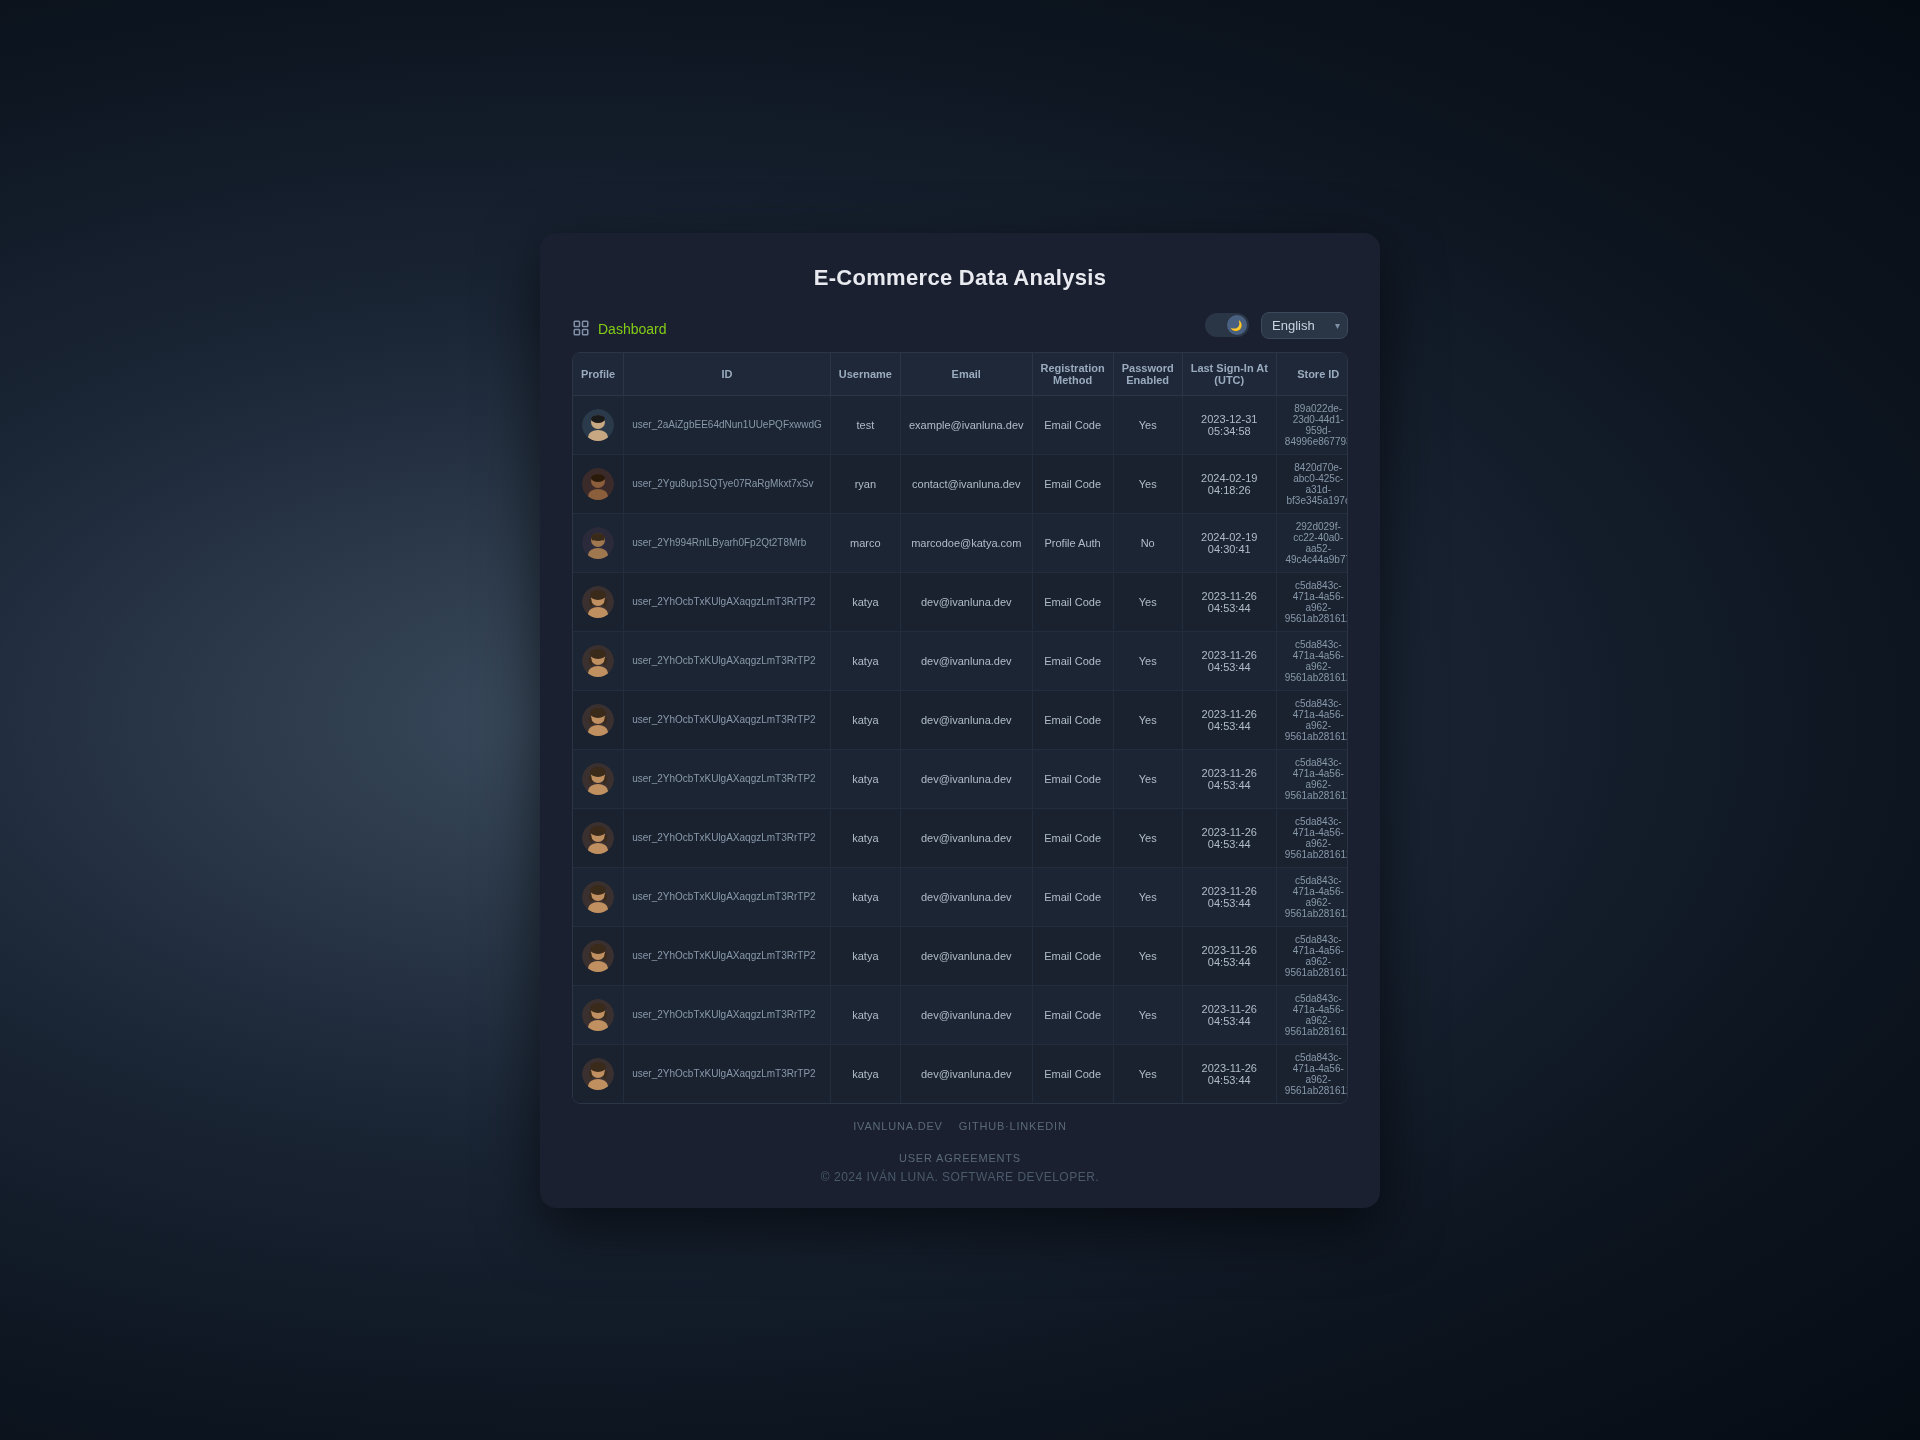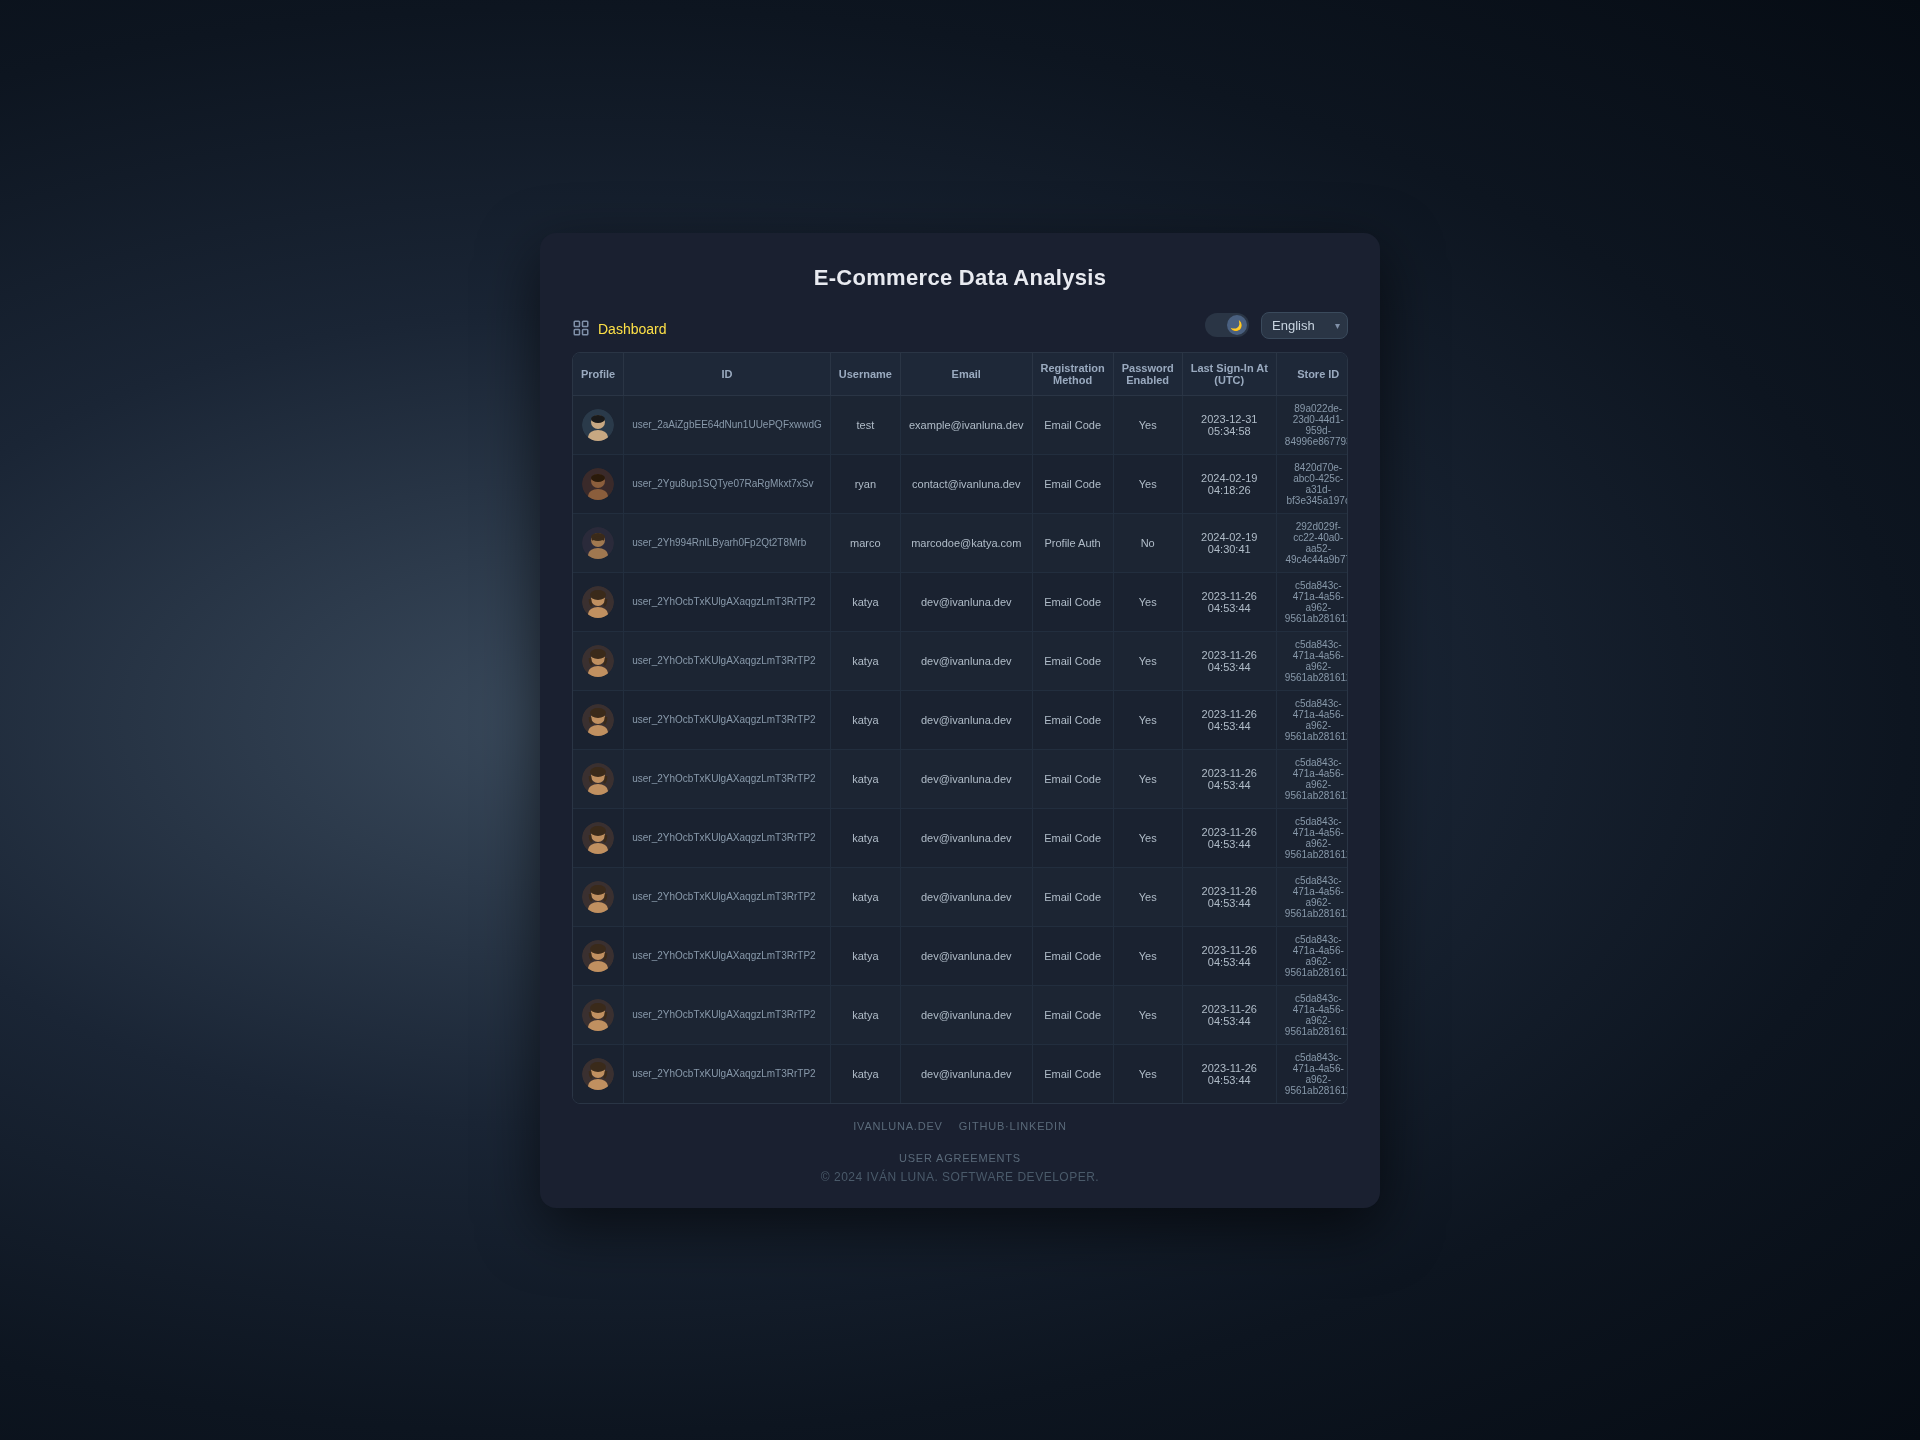--- a/index.html
+++ b/index.html
@@ -40,21 +40,21 @@
       display: flex;
       align-items: center;
       justify-content: space-between;
       margin-bottom: 12px;
     }
 
     .dashboard-label {
       display: flex;
       align-items: center;
       gap: 8px;
-      color: #fde047;
+      color: #84cc16;
       font-size: 14px;
       font-weight: 500;
       margin-top: 8px;
     }
 
     .toolbar-right {
       display: flex;
       align-items: center;
       gap: 12px;
     }

